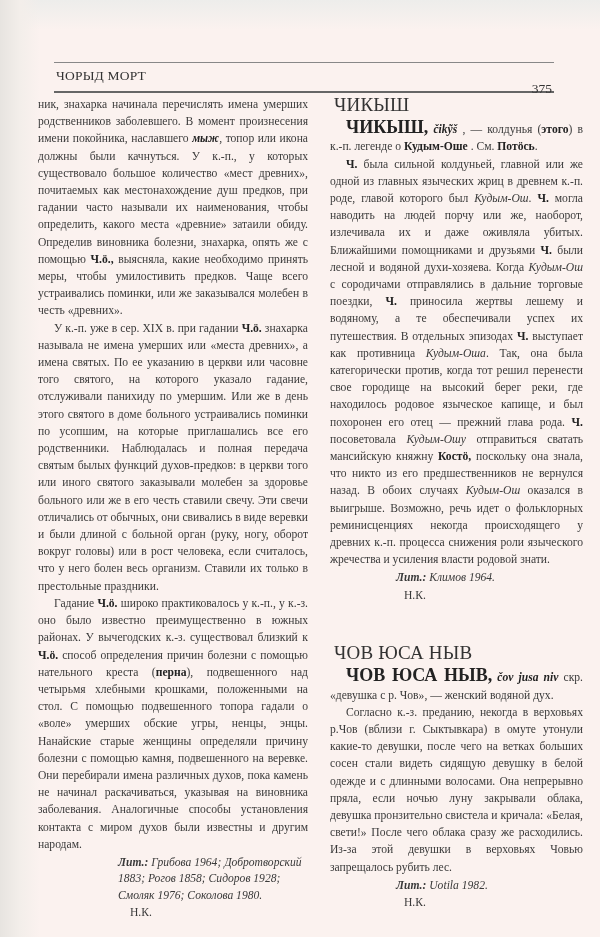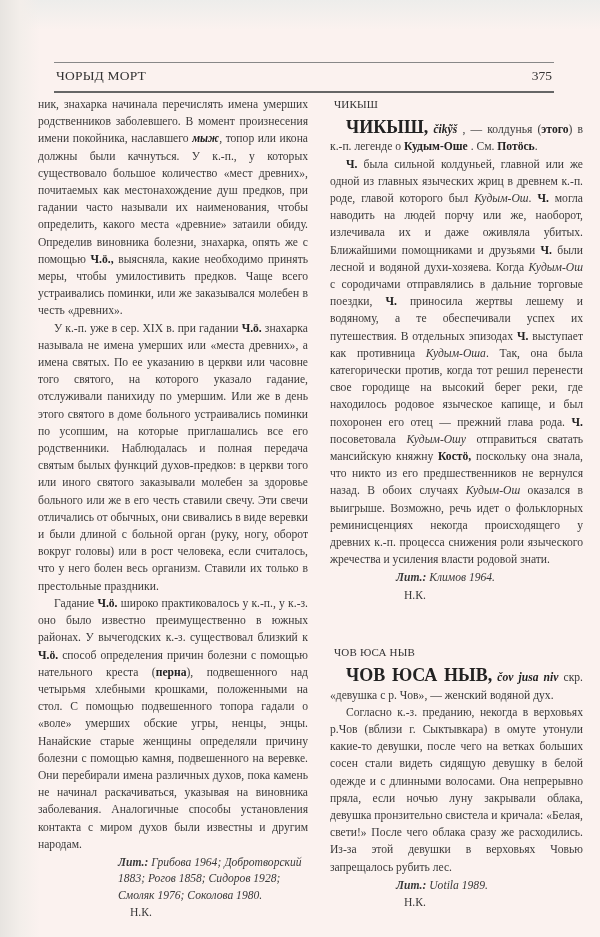--- a/index.html
+++ b/index.html
@@ -20,37 +20,37 @@
   }
   .header {
     position:absolute; left:54px; top:62px; width:500px; height:28px;
     border-top:1px solid #888;
     border-bottom:2px solid #666;
   }
   .header .running-title {
     position:absolute; left:2px; top:5px; font-size:13.5px; letter-spacing:0.2px; color:#333;
   }
   .header .page-number {
-    position:absolute; right:2px; top:5px; font-size:13.5px; color:#333;
+    position:absolute; right:2px; top:18px; font-size:13.5px; color:#333;
   }
   .col {
     position:absolute; top:96px; font-size:11.6px; line-height:17.2px; text-align:justify;
   }
   .col-left { left:38px; width:270px; }
   .col-right { left:330px; width:253px; }
   p { margin:0; }
   p.indent { text-indent:16px; }
   b { font-weight:bold; color:#222; }
   i { font-style:italic; }
   .lit { margin-left:80px; font-style:italic; margin-top:2px; line-height:16.5px; text-align:left; }
   .lit .lit-label { font-weight:bold; }
   .author { margin-left:92px; }
   .lit-right { margin-left:66px; }
   .author-right { margin-left:74px; }
-  .entry-head { font-size:11px; margin:0 0 6px 4px; color:#333; letter-spacing:0.2px; }
+  .entry-head { font-size:19px; margin:0 0 6px 4px; color:#333; letter-spacing:0.2px; }
   .entry-head.spaced { margin-top:40px; }
   .lemma { font-size:18px; }
 </style>
 </head>
 <body>
 
 <div class="page-top"></div>
 <div class="page-shadow"></div>
 
 <div class="header">
@@ -70,18 +70,18 @@
 
   <div class="entry-head">ЧИКЫШ</div>
   <p class="indent"><b class="lemma">ЧИКЫШ,</b> <b><i>čikỹš</i></b><span> , — колдунья (</span><b>этого</b><span>) в к.-п. легенде о </span><b>Кудым-Оше</b><span> . См. </span><b>Потöсь</b><span>.</span></p>
   <p class="indent"><b>Ч.</b><span> была сильной колдуньей, главной или же одной из главных языческих жриц в древнем к.-п. роде, главой которого был </span><i>Кудым-Ош</i><span>. </span><b>Ч.</b><span> могла наводить на людей порчу или же, наоборот, излечивала их и даже оживляла убитых. Ближайшими помощниками и друзьями </span><b>Ч.</b><span> были лесной и водяной духи-хозяева. Когда </span><i>Кудым-Ош</i><span> с сородичами отправлялись в дальние торговые поездки, </span><b>Ч.</b><span> приносила жертвы лешему и водяному, а те обеспечивали успех их путешествия. В отдельных эпизодах </span><b>Ч.</b><span> выступает как противница </span><i>Кудым-Оша</i><span>. Так, она была категорически против, когда тот решил перенести свое городище на высокий берег реки, где находилось родовое языческое капище, и был похоронен его отец — прежний глава рода. </span><b>Ч.</b><span> посоветовала </span><i>Кудым-Ошу</i><span> отправиться сватать мансийскую княжну </span><b>Костö,</b><span> поскольку она знала, что никто из его предшественников не вернулся назад. В обоих случаях </span><i>Кудым-Ош</i><span> оказался в выигрыше. Возможно, речь идет о фольклорных реминисценциях некогда происходящего у древних к.-п. процесса снижения роли языческого жречества и усиления власти родовой знати.</span></p>
   <div class="lit lit-right"><span class="lit-label">Лит.:</span> <span>Климов 1964.</span></div>
   <div class="author author-right">Н.К.</div>
 
   <div class="entry-head spaced">ЧОВ ЮСА НЫВ</div>
   <p class="indent"><b class="lemma">ЧОВ ЮСА НЫВ,</b> <b><i>čov jusa niv</i></b><span> скр. «девушка с р. Чов», — женский водяной дух.</span></p>
   <p class="indent">Согласно к.-з. преданию, некогда в верховьях р.Чов (вблизи г. Сыктывкара) в омуте утонули какие-то девушки, после чего на ветках больших сосен стали видеть сидящую девушку в белой одежде и с длинными волосами. Она непрерывно пряла, если ночью луну закрывали облака, девушка пронзительно свистела и кричала: «Белая, свети!» После чего облака сразу же расходились. Из-за этой девушки в верховьях Човью запрещалось рубить лес.</p>
-  <div class="lit lit-right"><span class="lit-label">Лит.:</span> <span>Uotila 1989.</span></div>
+  <div class="lit lit-right"><span class="lit-label">Лит.:</span> <span>Uotila 1982.</span></div>
   <div class="author author-right">Н.К.</div>
 
   <div class="entry-head spaced">ЧОРЫД МОРТ</div>
 
 </div>
 
 </body></html>

